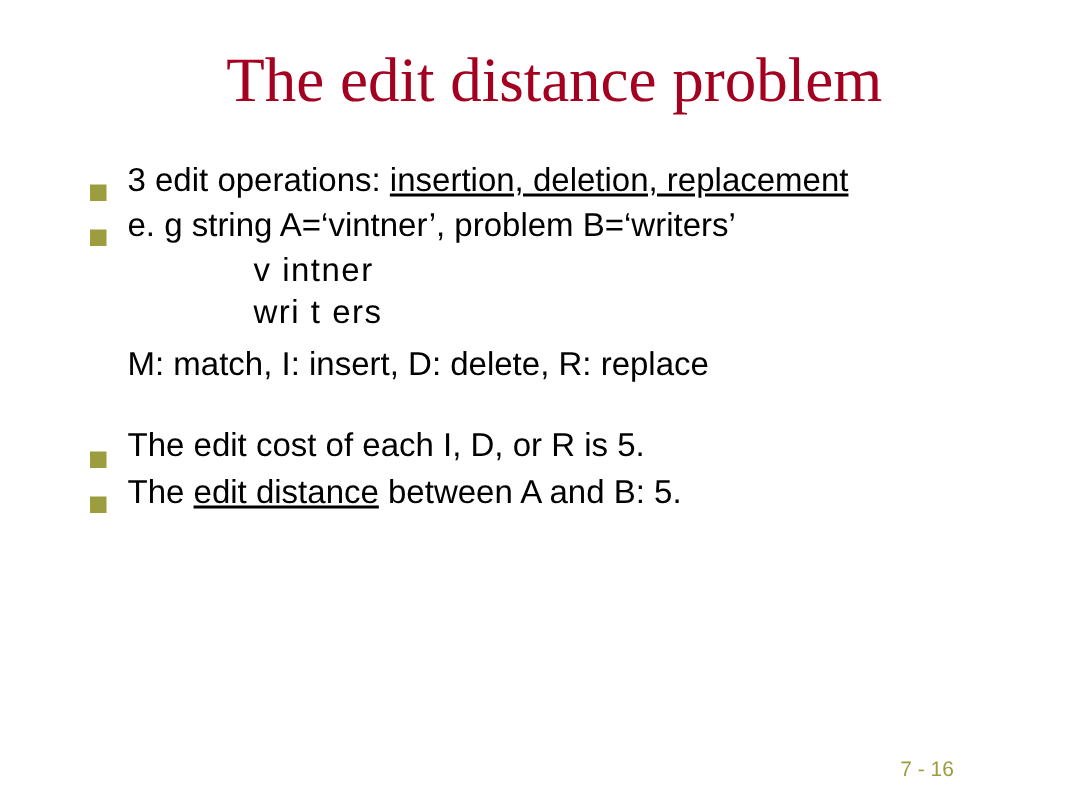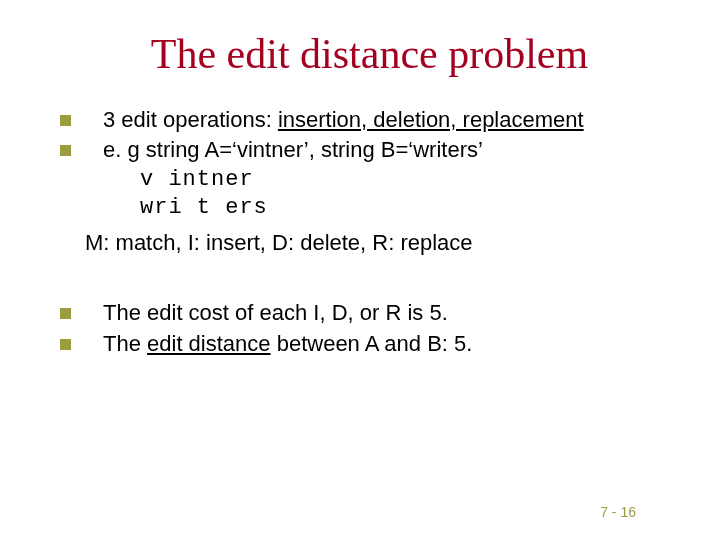--- a/index.html
+++ b/index.html
@@ -1,25 +1,25 @@
 <!DOCTYPE html>
 <html><head>
 <meta charset="utf-8">
 <style>
   * { margin: 0; padding: 0; box-sizing: border-box; }
   html, body { width: 720px; height: 540px; background: #fff; font-family: Verdana, Geneva, sans-serif; }
   .slide { width: 664px; height: 540px; position: relative; padding: 20px 40px 20px 60px; }
   .title { color: #a40020; font-family: "Times New Roman", Times, serif; font-size: 42px; font-weight: normal; text-align: center; margin: 10px 0 28px 55px; }
   .body { color: #000; font-size: 22px; line-height: 1.28; }
-  .row { display: flex; align-items: flex-start; margin-bottom: 2px; gap: 18px; }
+  .row { display: flex; align-items: flex-end; margin-bottom: 2px; }
   .bullet { width: 11px; height: 11px; background: #9b9d3f; flex: 0 0 11px; margin-top: 9px; margin-right: 14px; }
   .row .txt { flex: 1; }
   .u { text-decoration: underline; }
-  .mono-block { font-family: Liberation Mono, monospace; font-size: 22px; margin-left: 80px; letter-spacing: 1px; line-height: 1.25; }
-  .indent-text { margin-left: 25px; margin-top: 8px; margin-bottom: 24px; }
+  .mono-block { font-family: Liberation Sans, sans-serif; font-size: 22px; margin-left: 109px; letter-spacing: 1px; line-height: 1.25; }
+  .indent-text { margin-left: 25px; margin-top: 8px; margin-bottom: 8px; }
   .gap { height: 18px; }
   .pagenum { position: absolute; right: 28px; bottom: 20px; color: #9b9d3f; font-size: 14px; font-family: Verdana, Geneva, sans-serif; }
 </style>
 </head>
 <body>
 
 <div class="slide">
   <h1 class="title">The edit distance problem</h1>
 
   <div class="body">
@@ -27,21 +27,21 @@
     <div class="row">
       <div class="bullet"></div>
       <div class="txt">
         <span>3 edit operations: </span><span class="u">insertion, deletion, replacement</span>
       </div>
     </div>
 
     <div class="row">
       <div class="bullet"></div>
       <div class="txt">
-        <span>e. g string A=</span><span>‘</span><span>vintner</span><span>’</span><span>, string B=</span><span>‘</span><span>writers</span><span>’</span>
+        <span>e. g string A=</span><span>‘</span><span>vintner</span><span>’</span><span>, problem B=</span><span>‘</span><span>writers</span><span>’</span>
       </div>
     </div>
 
     <div class="mono-block">
       <div>v intner</div>
       <div>wri t ers</div>
     </div>
 
     <div class="indent-text">M: match, I: insert, D: delete, R: replace</div>
 

